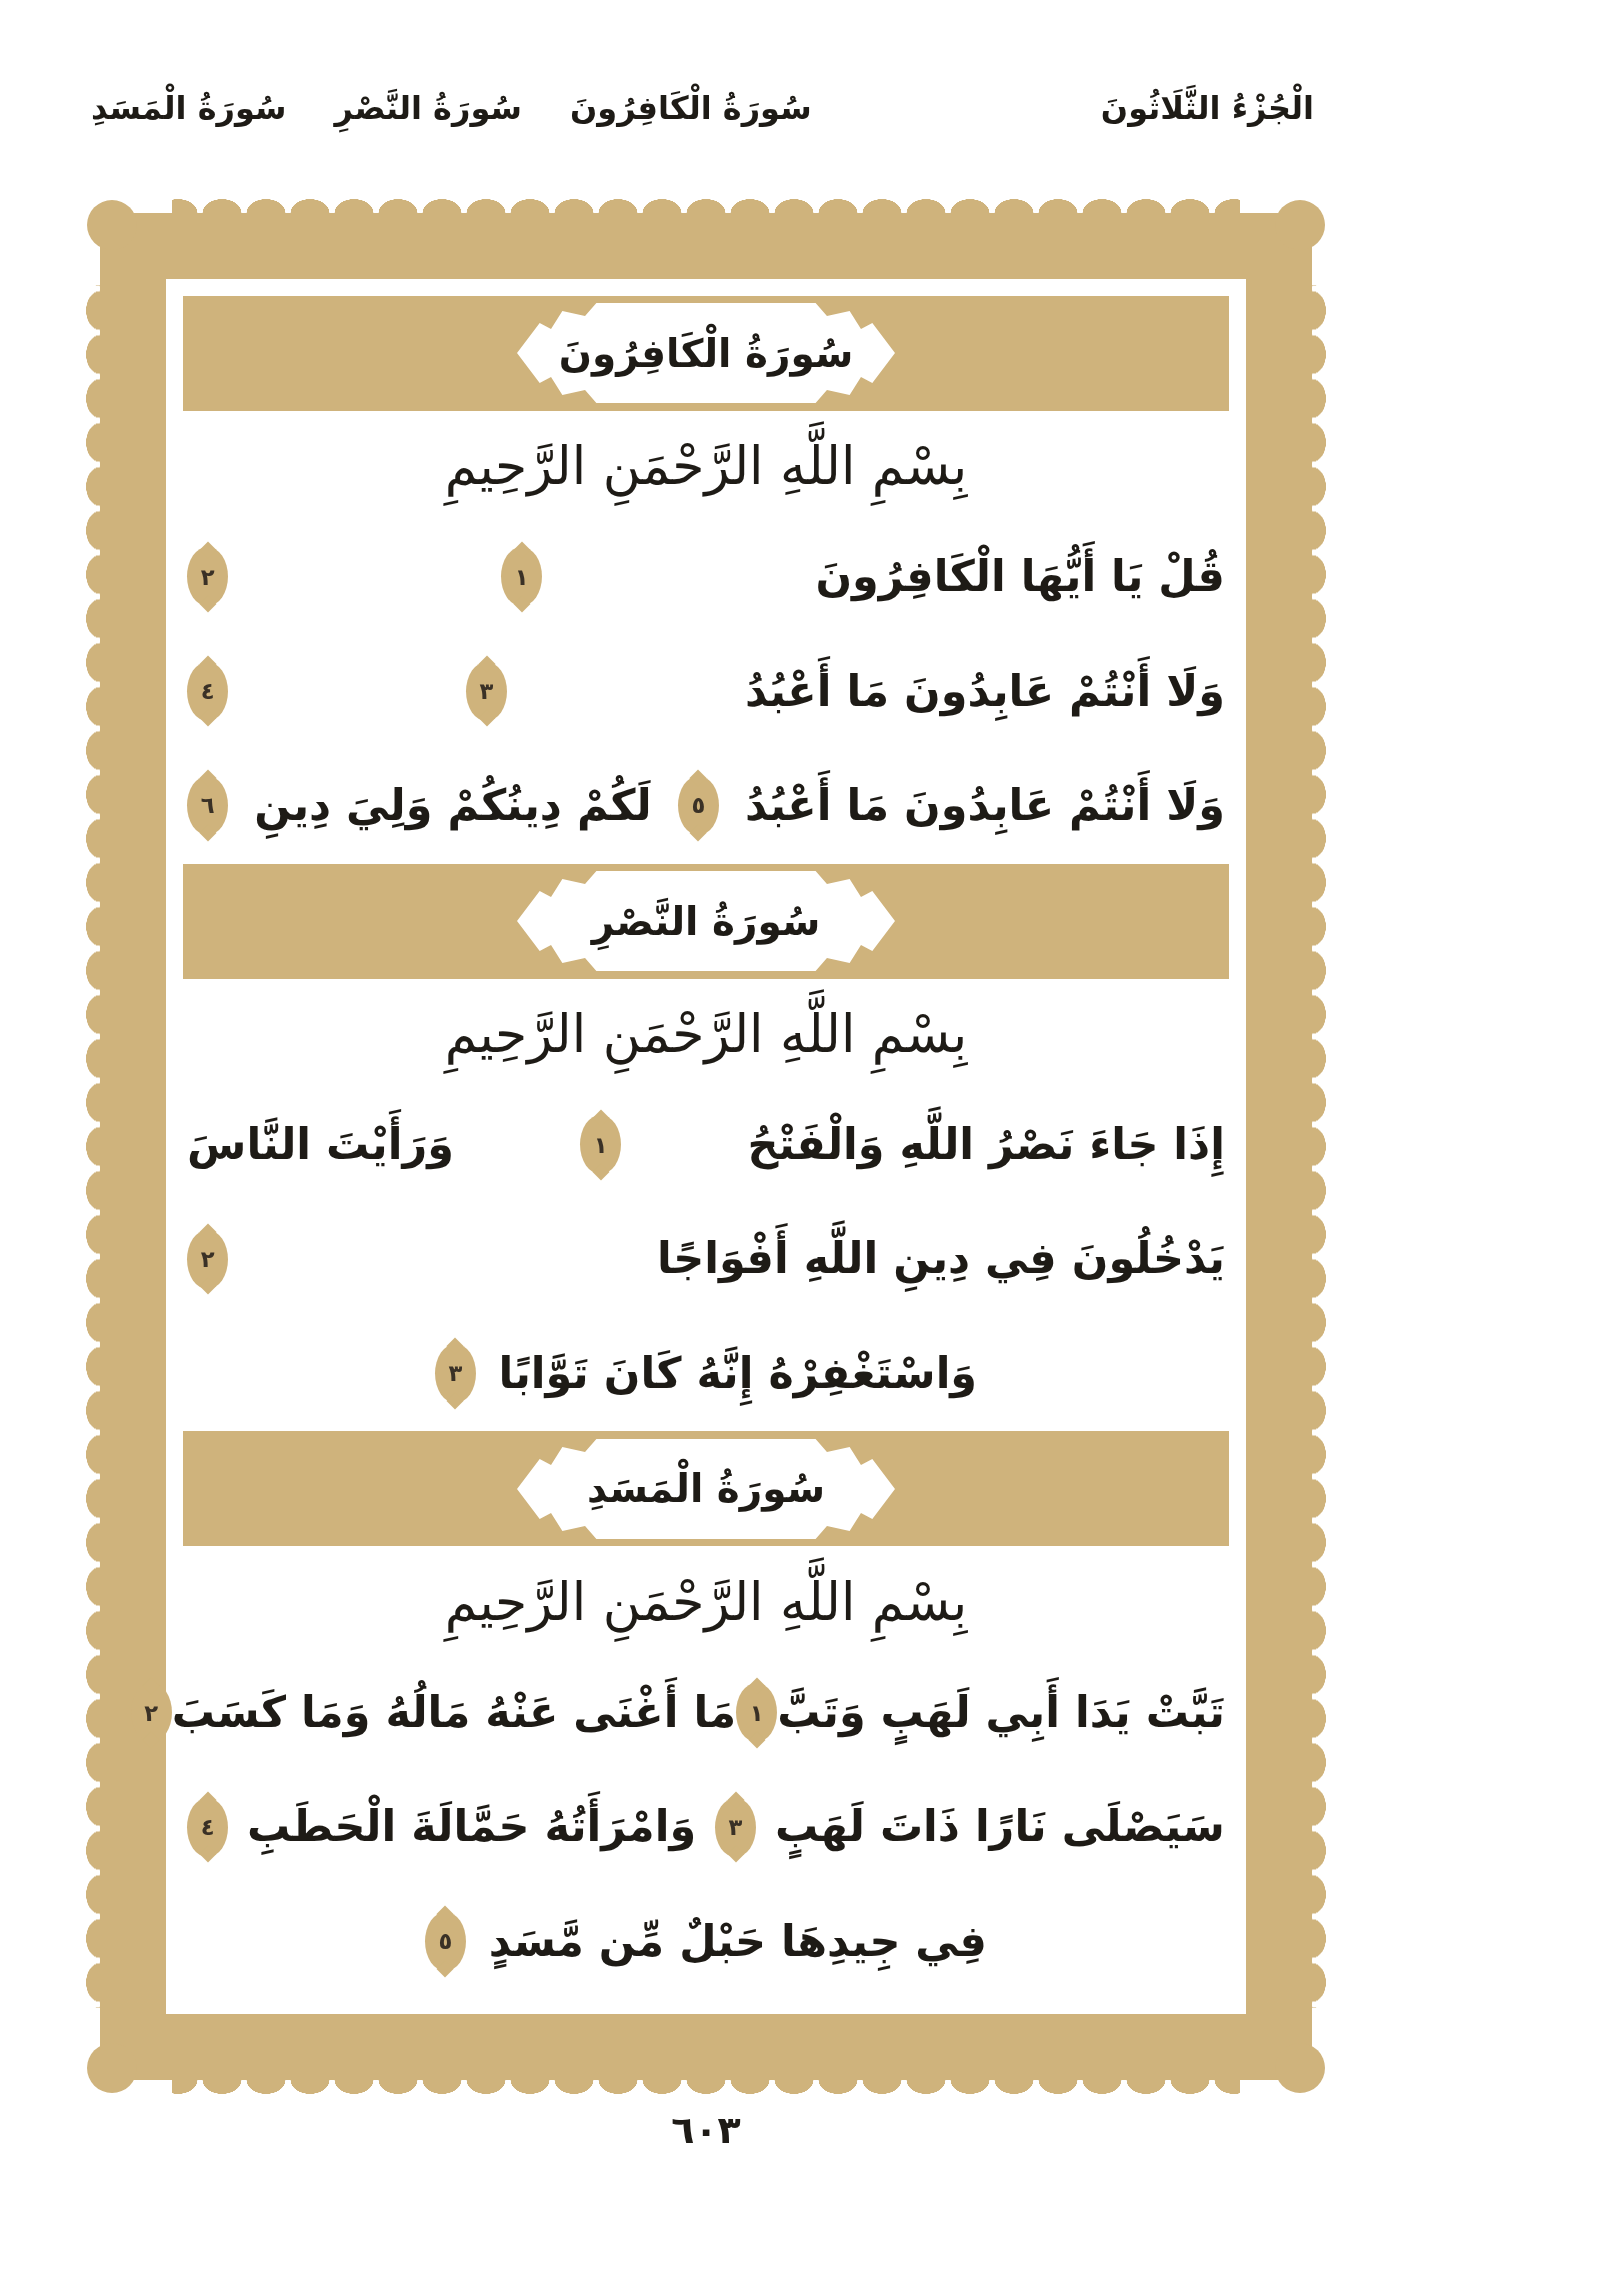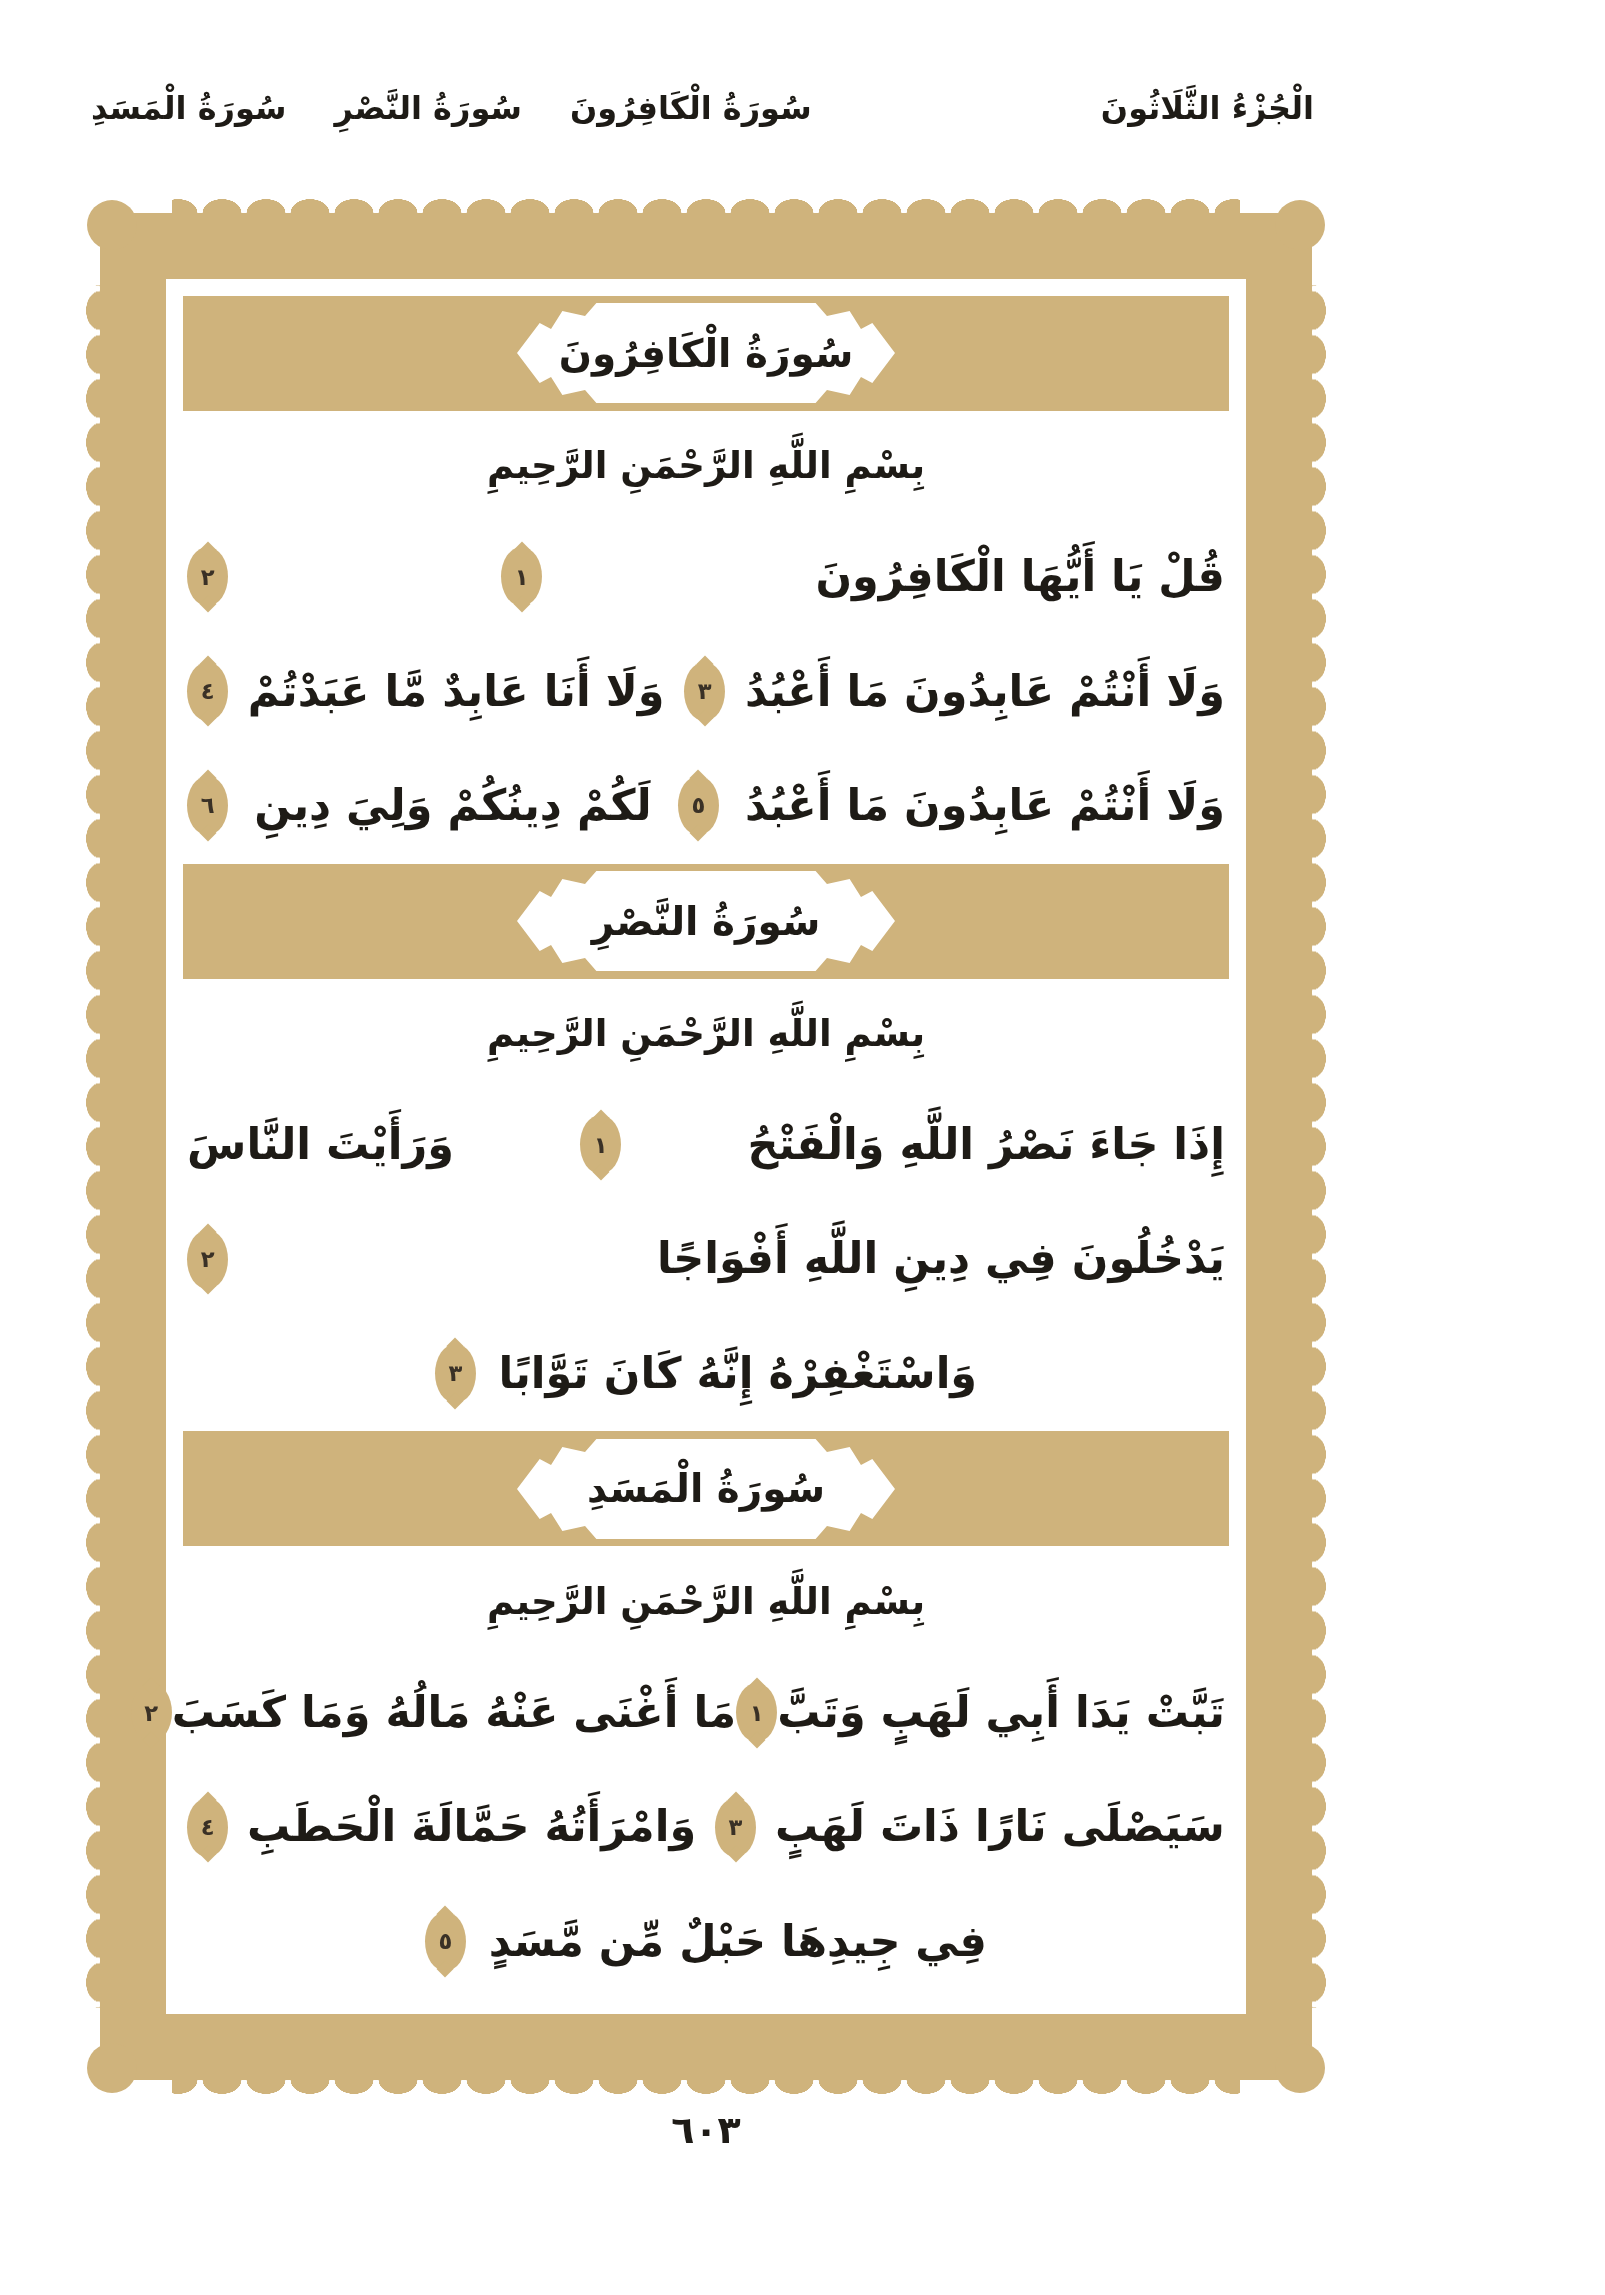--- a/index.html
+++ b/index.html
@@ -71,21 +71,21 @@
     clip-path:polygon(0% 50%, 6% 20%, 9% 26%, 12% 8%, 18% 13%, 21% 0%,
                       79% 0%, 82% 13%, 88% 8%, 91% 26%, 94% 20%, 100% 50%,
                       94% 80%, 91% 74%, 88% 92%, 82% 87%, 79% 100%,
                       21% 100%, 18% 87%, 12% 92%, 9% 74%, 6% 80%);
   }
   .banner-title{font-size:39px; font-weight:700; white-space:nowrap;}
 
   
   .bismillah{
     height:106px; display:flex; align-items:center; justify-content:center;
-    font-size:37px; font-weight:700; flex:0 0 auto; white-space:nowrap;
+    font-size:52px; font-weight:400; flex:0 0 auto; white-space:nowrap;
   }
 
   
   .line{
     height:112px; display:flex; align-items:center;
     direction:rtl; flex:0 0 auto; padding:0 4.5px;
   }
   .line.justify{justify-content:space-between;}
   .line.center{justify-content:center; gap:22.7px;}
   .vt{font-size:43px; font-weight:700; white-space:nowrap; line-height:1.1;}
@@ -152,21 +152,20 @@
         <span class="ayah-marker">
             <span class="ayah-num">٢</span>
           </span>
       </div>
 
       <div class="line justify">
         <span class="vt">وَلَا أَنْتُمْ عَابِدُونَ مَا أَعْبُدُ</span>
         <span class="ayah-marker">
             <span class="ayah-num">٣</span>
           </span>
-        <span class="vt">وَلَا أَنَا عَابِدٌ مَّا عَبَدْتُمْ</span>
         <span class="ayah-marker">
             <span class="ayah-num">٤</span>
           </span>
       </div>
 
       <div class="line justify">
         <span class="vt">وَلَا أَنْتُمْ عَابِدُونَ مَا أَعْبُدُ</span>
         <span class="ayah-marker">
             <span class="ayah-num">٥</span>
           </span>

